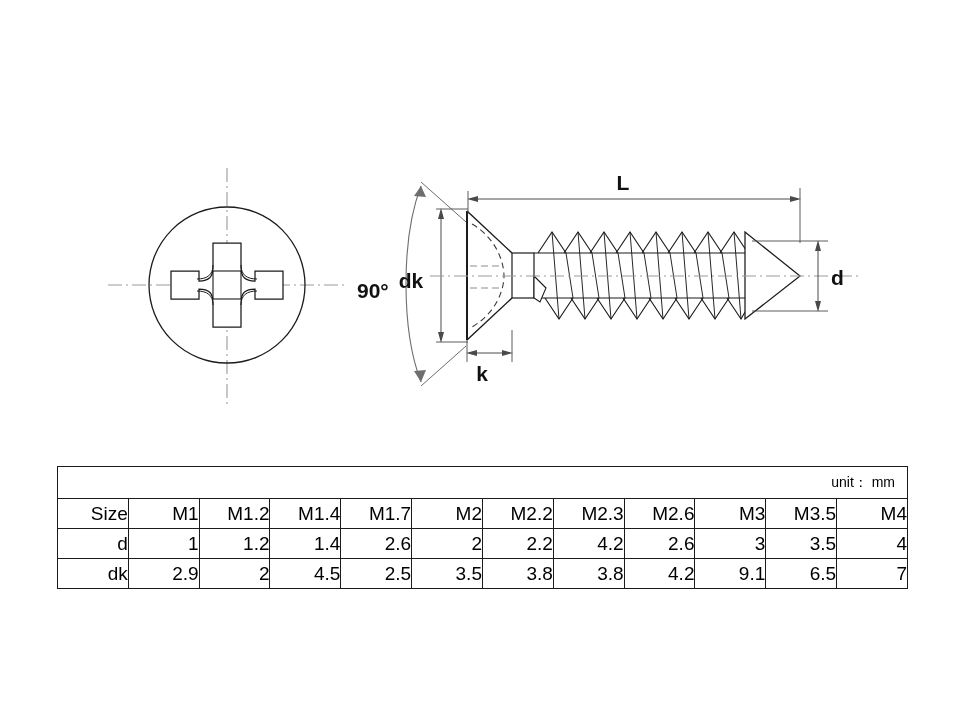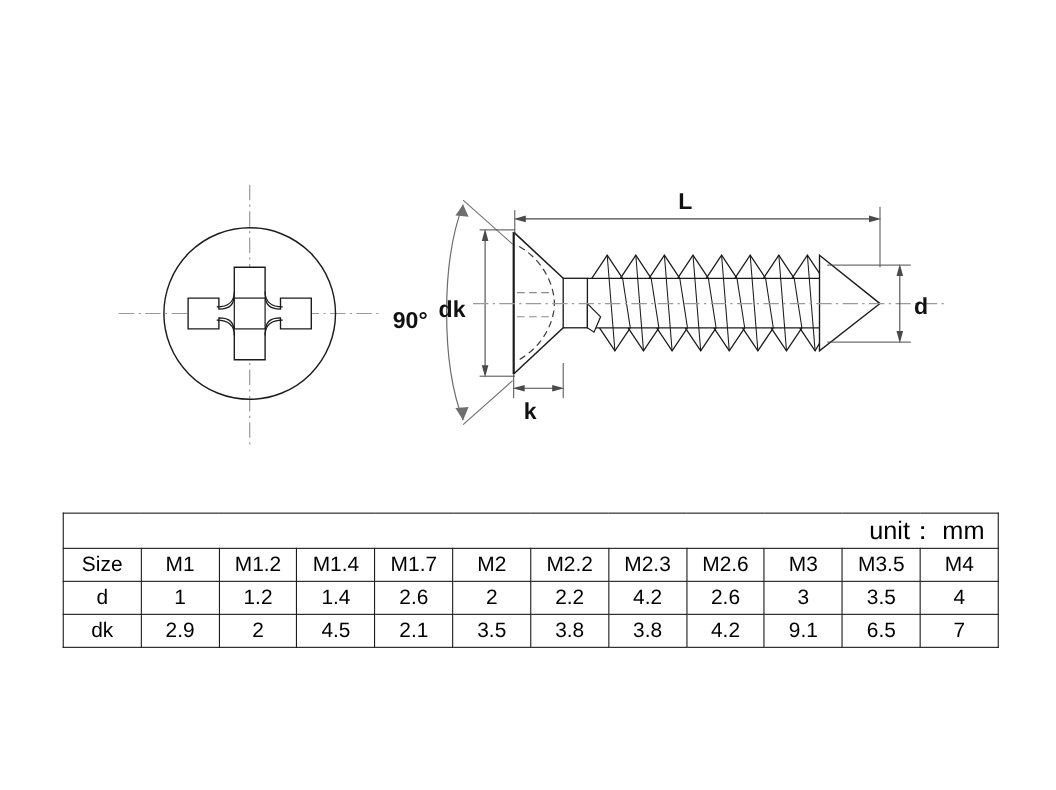--- a/index.html
+++ b/index.html
@@ -51,37 +51,37 @@
     width: 851px;
   }
   table.spec {
     border-collapse: collapse;
     width: 851px;
     table-layout: fixed;
     background: #ffffff;
   }
   table.spec td, table.spec th {
     border: 1.6px solid #1b1b1b;
-    text-align: center;
+    text-align: right;
     font-family: "Liberation Sans", sans-serif;
     font-size: 19px;
     font-weight: normal;
     color: #000000;
     padding: 0;
     height: 29px;
     line-height: 29px;
     white-space: nowrap;
   }
   table.spec tr.unit-row td {
     border-bottom: 1.6px solid #1b1b1b;
     text-align: right;
     padding-right: 12px;
     height: 31px;
     line-height: 31px;
-    font-size: 23px;
+    font-size: 14px;
   }
   table.spec td.rowlabel {
     width: 139px;
   }
   table.spec td.datacell {
     width: 64px;
   }
 </style>
 </head>
 <body>
@@ -267,21 +267,21 @@
           <td class="datacell">3</td>
           <td class="datacell">3.5</td>
           <td class="datacell">4</td>
         </tr>
 
         <tr>
           <td class="rowlabel">dk</td>
           <td class="datacell">2.9</td>
           <td class="datacell">2</td>
           <td class="datacell">4.5</td>
-          <td class="datacell">2.1</td>
+          <td class="datacell">2.5</td>
           <td class="datacell">3.5</td>
           <td class="datacell">3.8</td>
           <td class="datacell">3.8</td>
           <td class="datacell">4.2</td>
           <td class="datacell">9.1</td>
           <td class="datacell">6.5</td>
           <td class="datacell">7</td>
         </tr>
       </tbody>
     </table>

